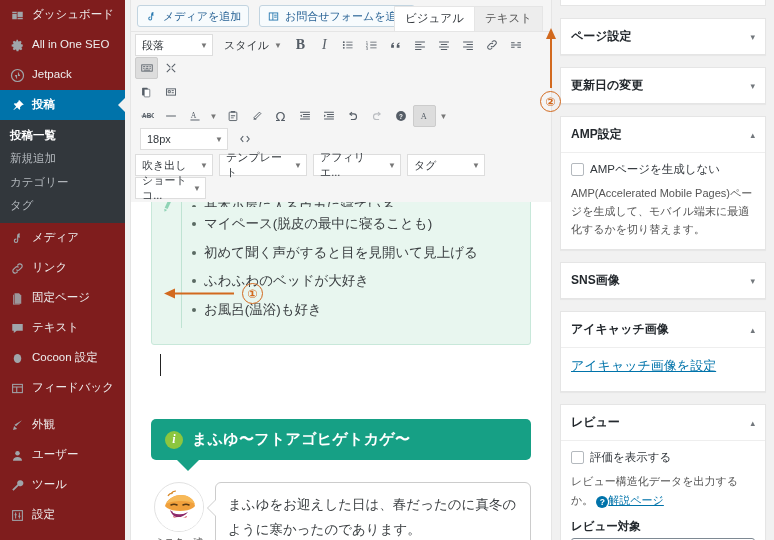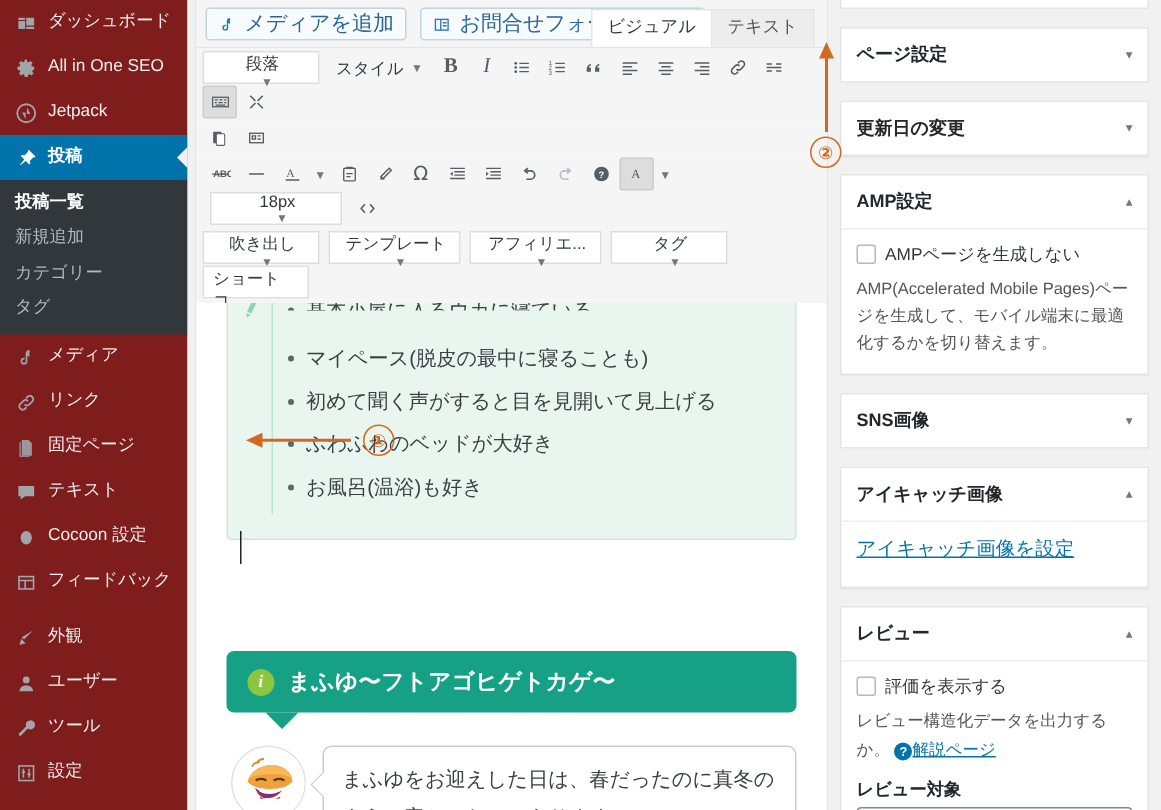--- a/index.html
+++ b/index.html
@@ -88,21 +88,21 @@
     position: relative;
     height: 31px;
   }
   .btn {
     display: inline-flex; align-items: center; gap: 5px;
     height: 22px; padding: 0 7px;
     border: 1px solid #c2d4e0;
     border-radius: 3px;
     background: #f7fbfd;
     color: #2a6496;
-    font-size: 14px;
+    font-size: 11px;
     vertical-align: top;
     cursor: pointer;
   }
   .btn .bi { color: #2a7ab0; display:inline-flex; }
 
   .tabs {
     position: absolute; right: 8px; bottom: 0;
     display: flex; align-items: flex-end;
   }
   .tab {
@@ -136,21 +136,20 @@
   }
   .tbi.on { background: #ddd; border-color: #ccc; }
   .sel {
     height: 22px;
     border: 1px solid #ddd; background: #fff;
     display: inline-flex; align-items: center; justify-content: space-between;
     padding: 0 4px 0 6px;
     font-size: 11px; color: #32373c;
     margin-right: 4px;
     cursor: pointer;
-    flex-direction: column;
   }
   .sel .caret { color: #777; font-size: 8px; margin-left: 6px; }
   .sel.w78 { width: 78px; }
   .stylebtn {
     display:inline-flex; align-items:center; gap:5px;
     height: 22px; padding: 0 6px; font-size: 11px; color:#32373c;
     cursor: pointer;
   }
   .row3 { padding-bottom: 3px; }
   .row3 .sel { margin-right: 5px; }
@@ -182,21 +181,21 @@
     font-size: 13.5px;
     color: #3c4043;
     line-height: 1.45;
   }
   .gb-list li:before {
     content: "";
     position: absolute; left: 4px; top: 8px;
     width: 4px; height: 4px; border-radius: 50%;
     background: #5a6a63;
   }
-  .gb-list li.clip { height: 10px; overflow: hidden; margin-bottom: 22px; color:#3c4043; }
+  .gb-list li.clip { height: 10px; overflow: hidden; margin-bottom: 7px; color:#3c4043; }
 
   .caret-line {
     position: absolute;
     left: 29px; top: 152px;
     width: 1px; height: 22px;
     background: #222;
   }
 
   .teal-banner {
     margin: 74px 4px 0 4px;

